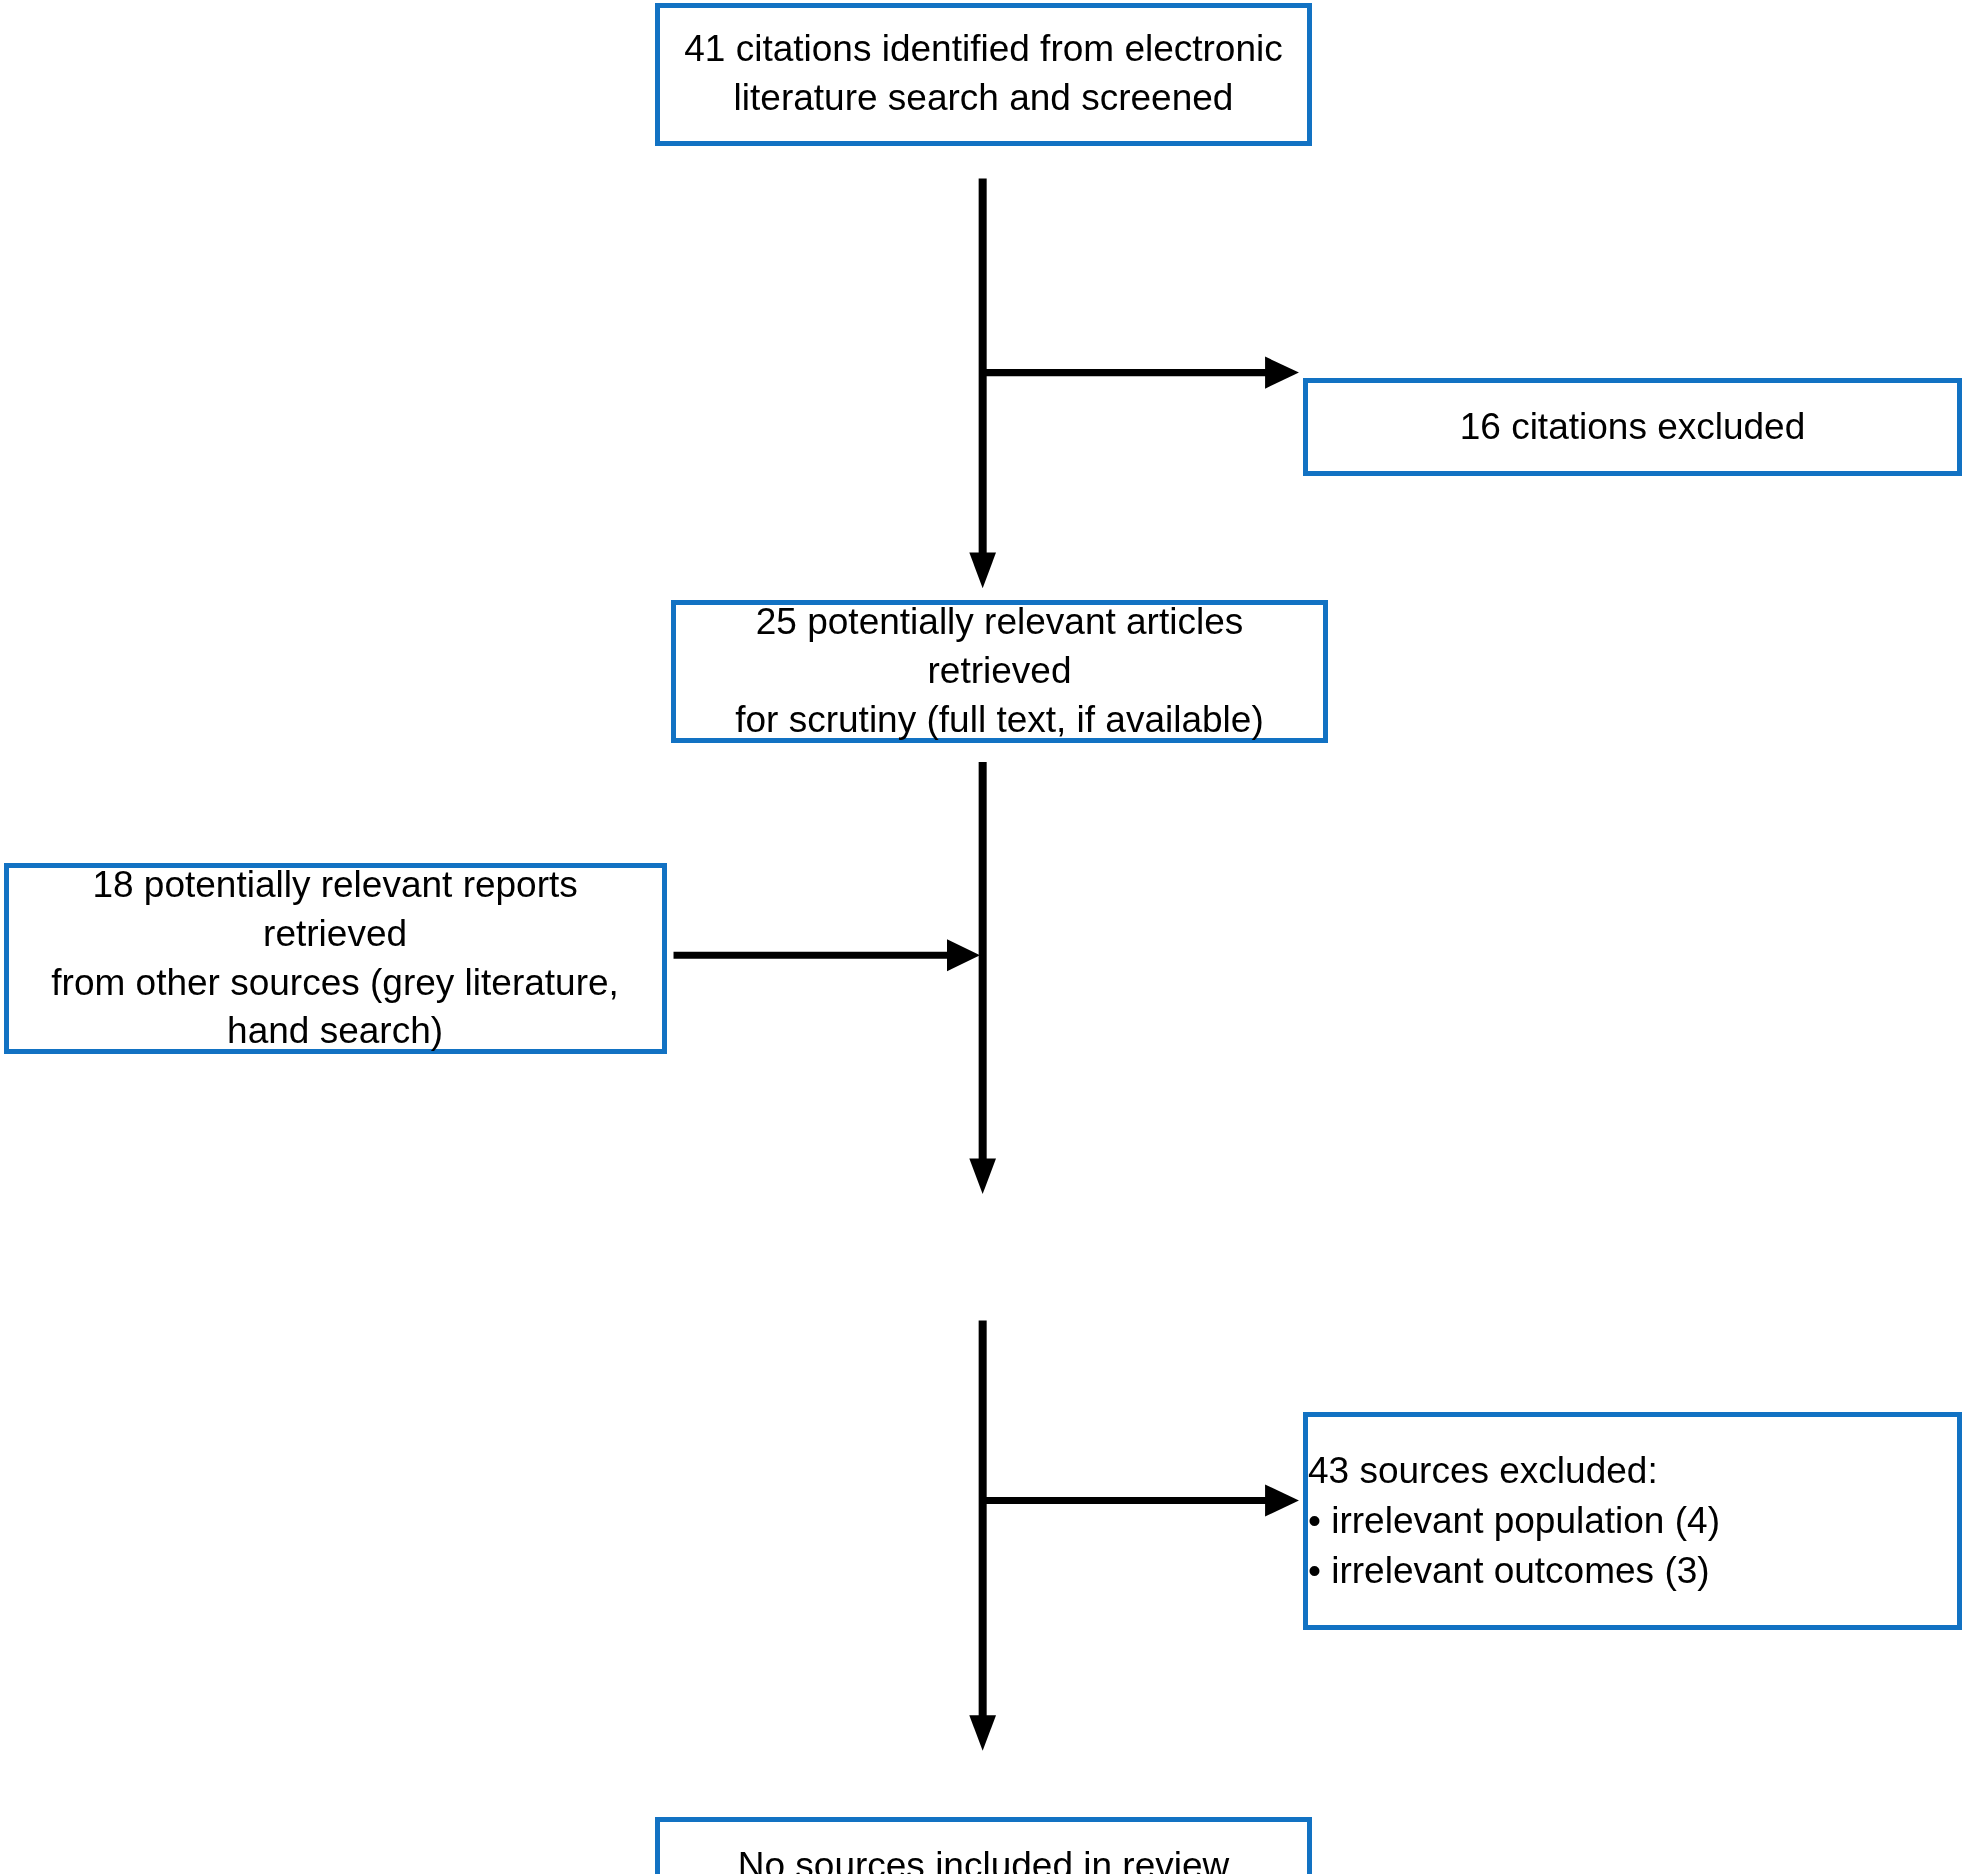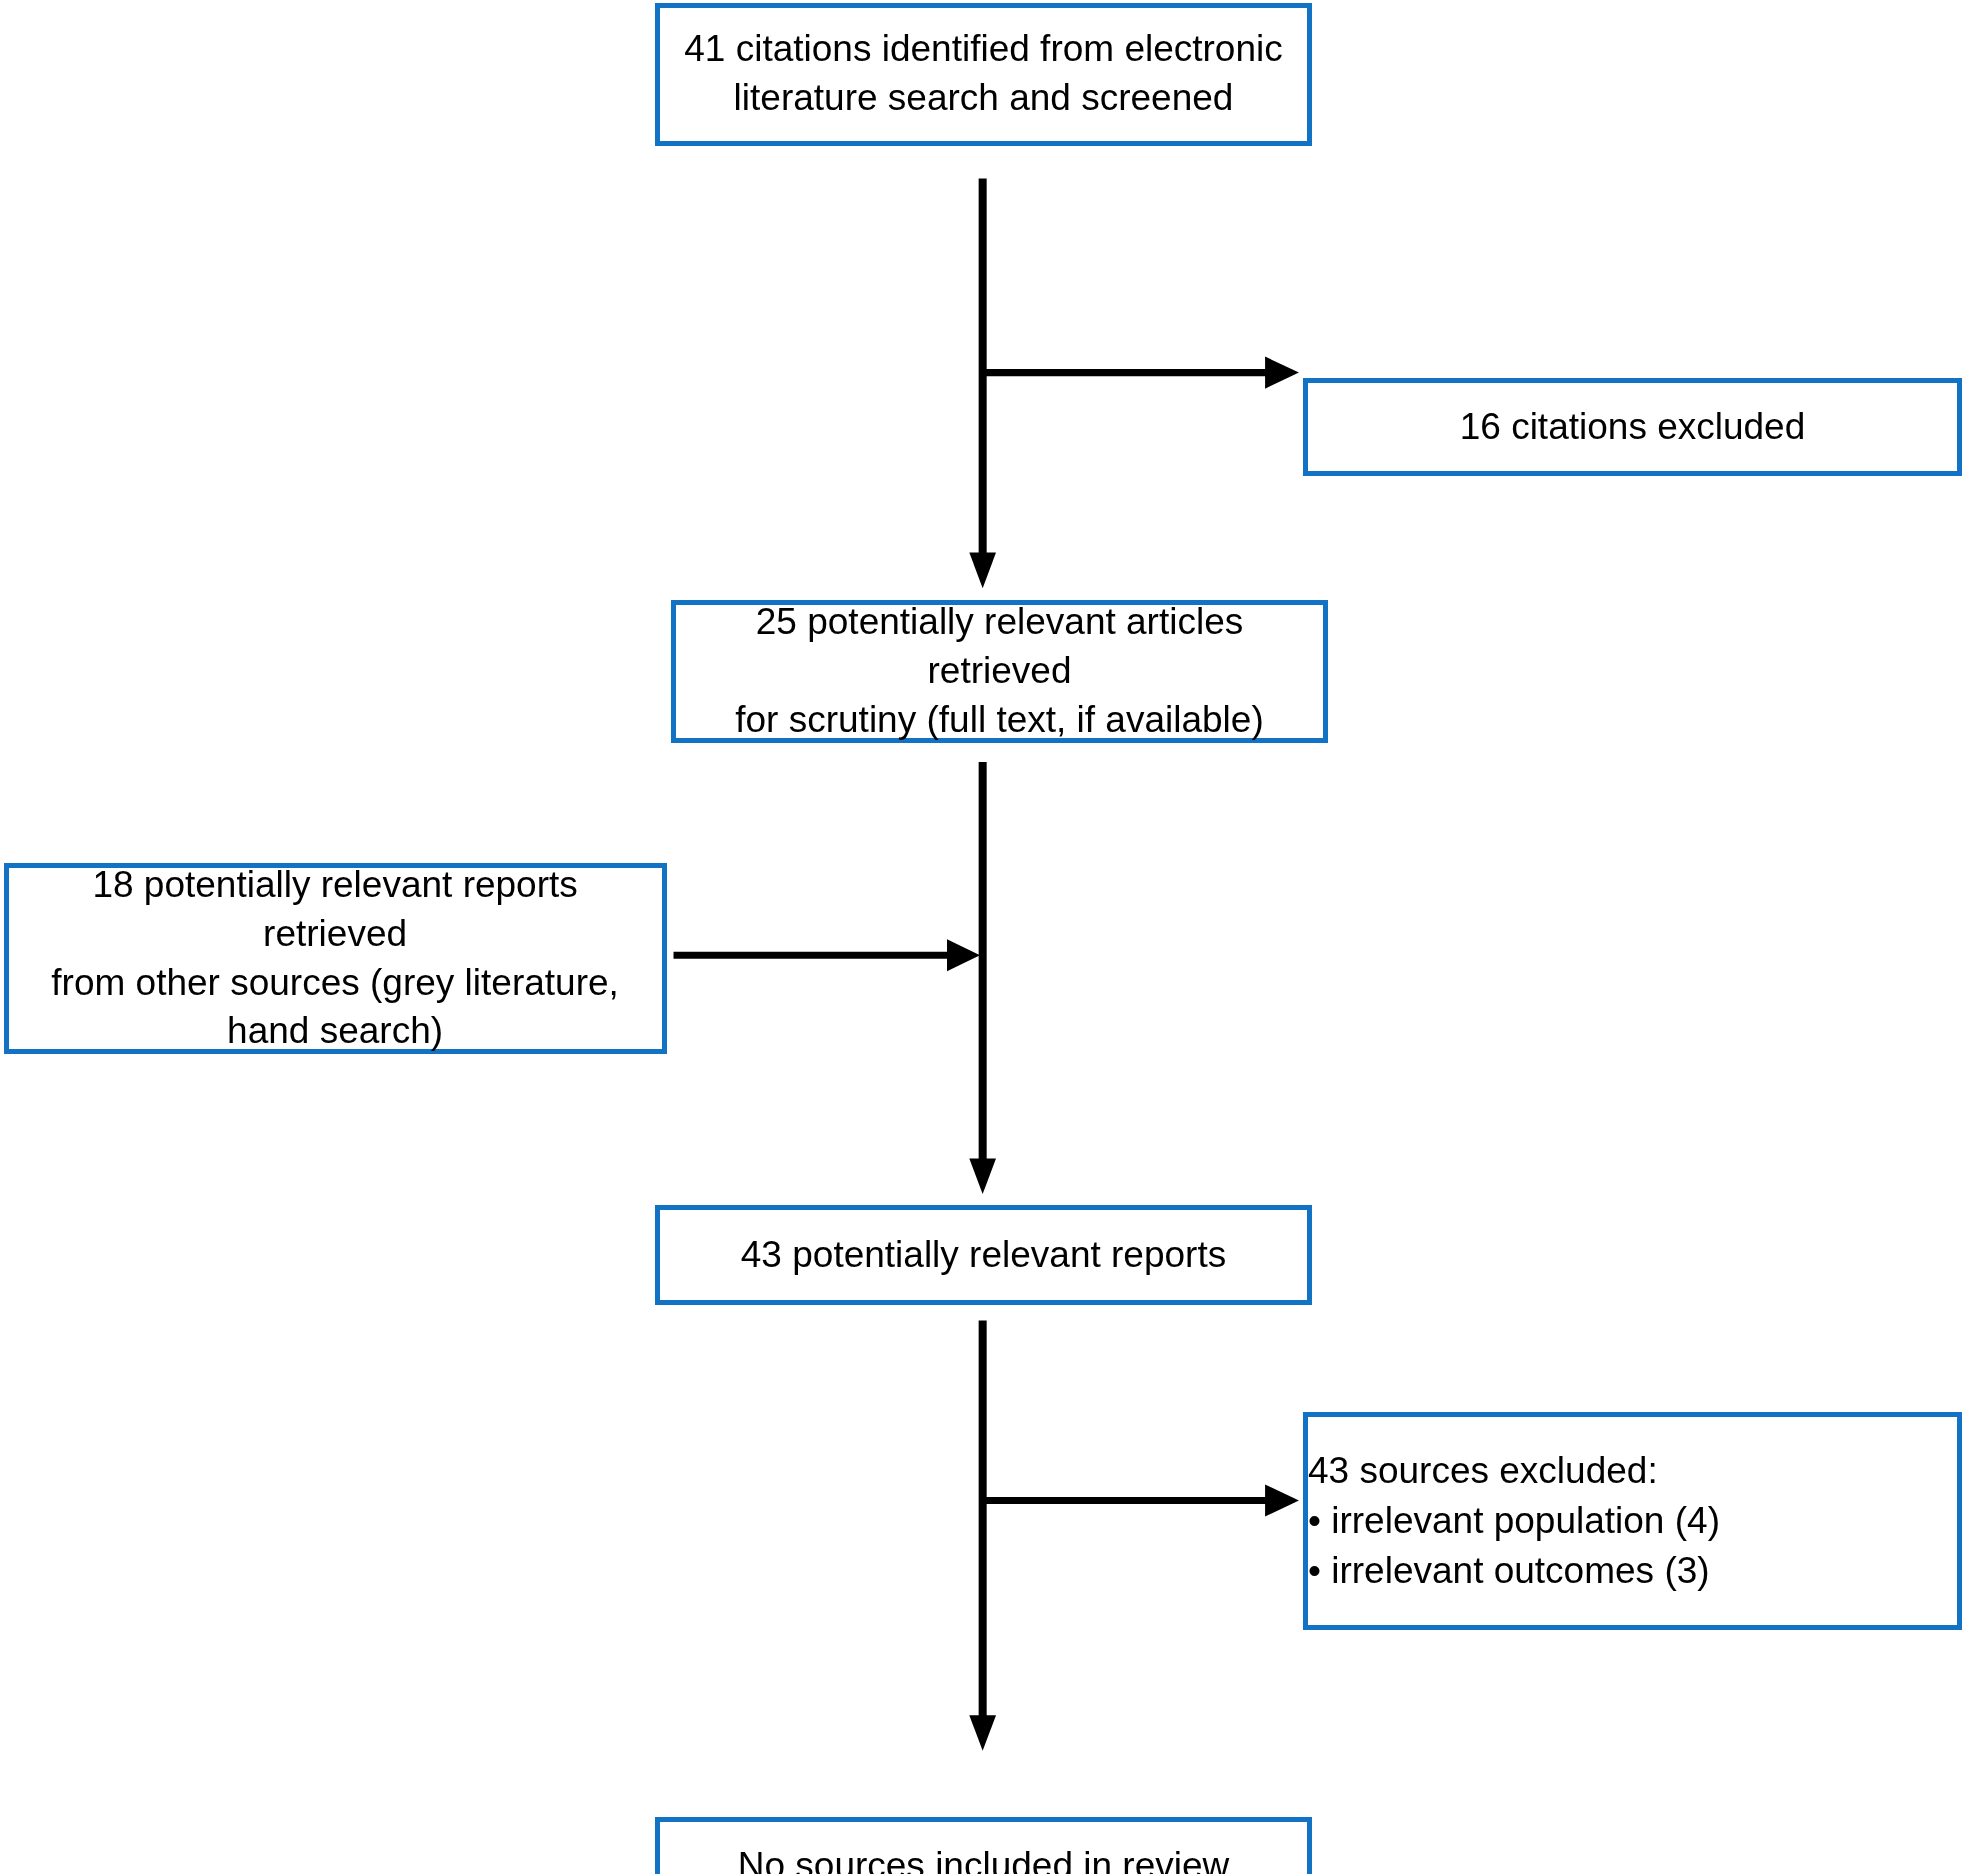--- a/index.html
+++ b/index.html
@@ -120,23 +120,20 @@
     <div class="node-text">25 potentially relevant articles retrieved
 for scrutiny (full text, if available)</div>
   </div>
 
   <div class="node" id="node-other-sources" style="border-color: rgb(18, 114, 195);">
     <div class="node-text">18 potentially relevant reports retrieved
 from other sources (grey literature,
 hand search)</div>
   </div>
 
-  <div class="node" id="node-reports" style="border-color: rgb(18, 114, 195);">
-    <div class="node-text">43 potentially relevant reports</div>
-  </div>
 
   <div class="node align-left" id="node-excl-sources" style="border-color: rgb(18, 114, 195);">
     <div class="excl-list">
       <span class="excl-head">43 sources excluded:</span>
       <span class="excl-item">• irrelevant population (4)</span>
       <span class="excl-item">• irrelevant outcomes (3)</span>
     </div>
   </div>
 
   <div class="node" id="node-included" style="border-color: rgb(18, 114, 195);">

